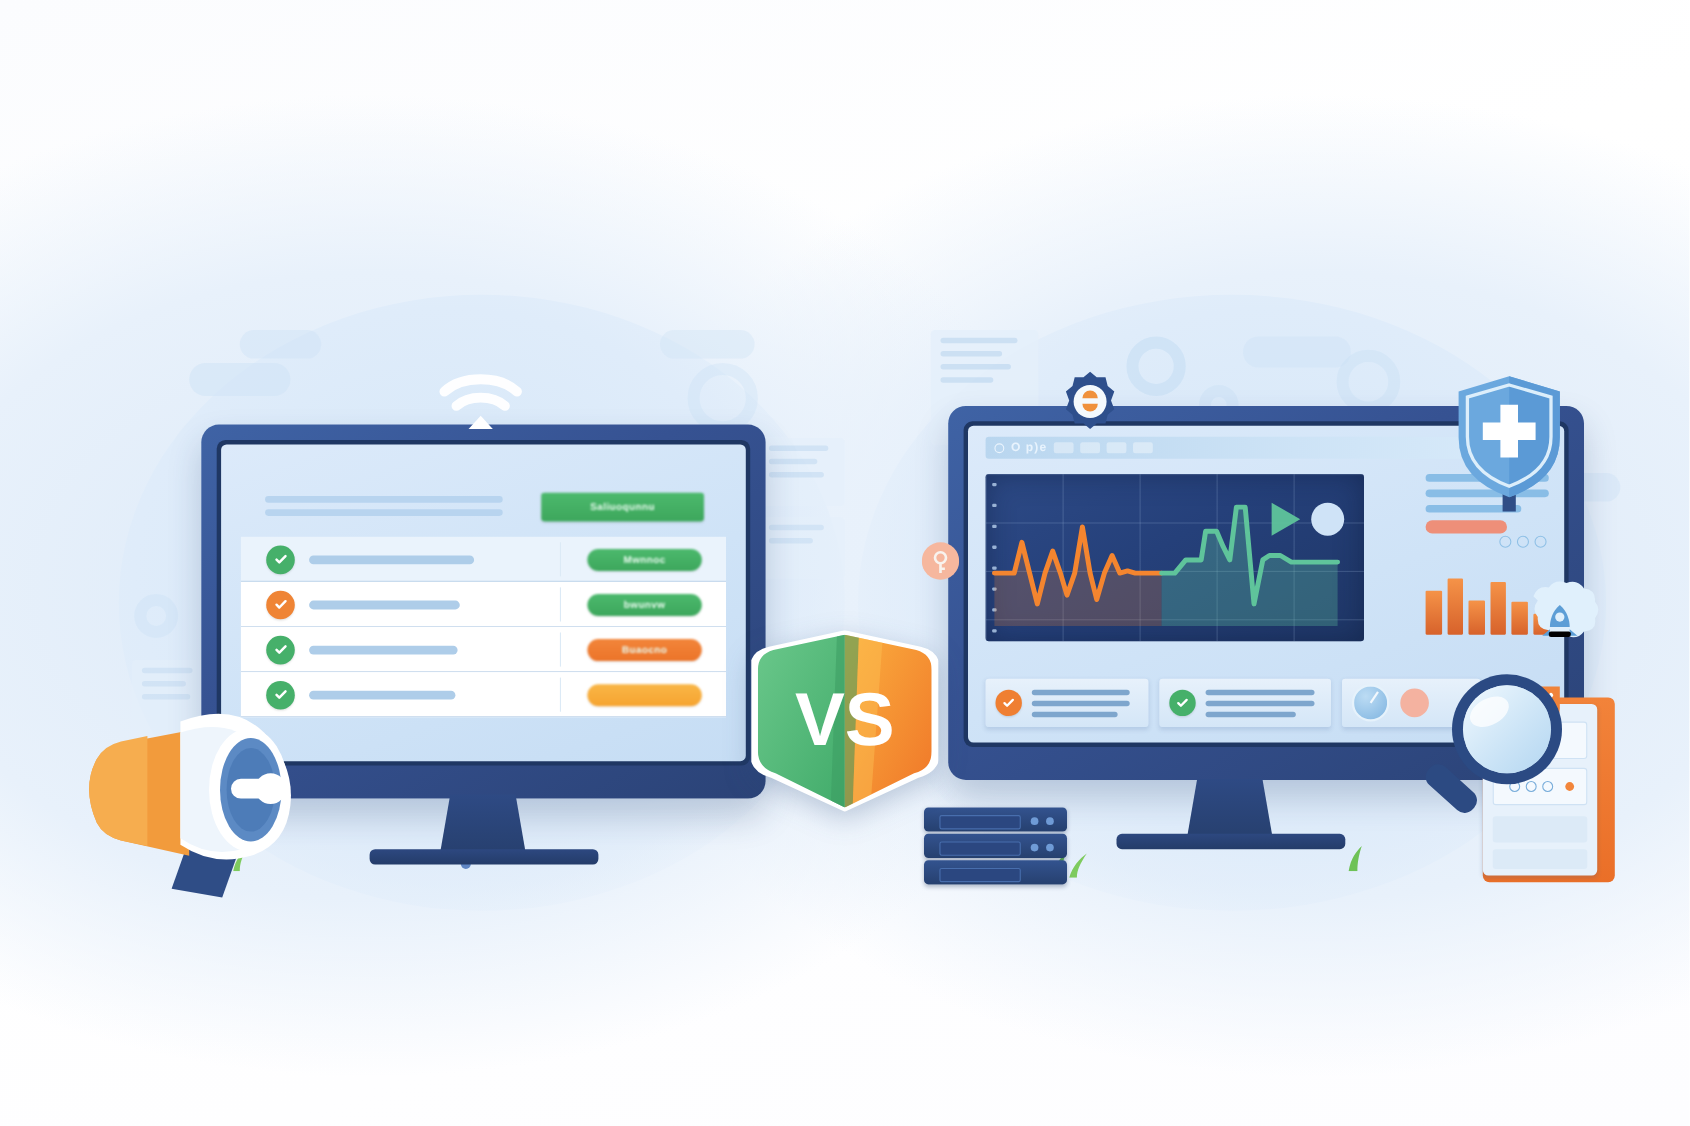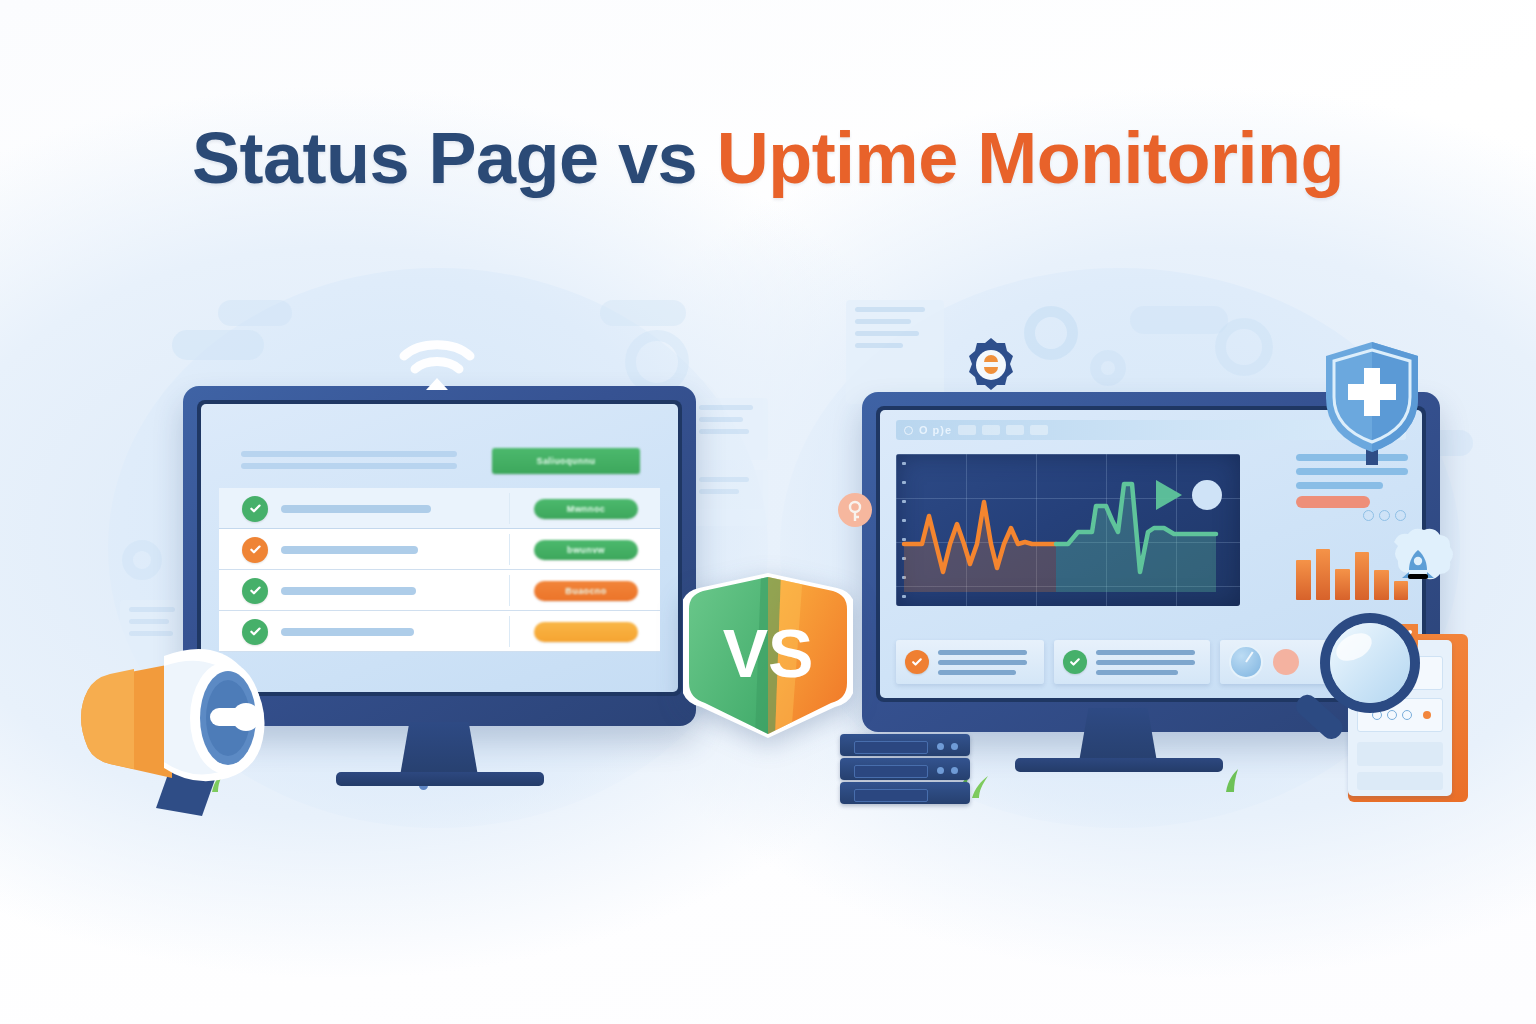--- a/index.html
+++ b/index.html
@@ -251,23 +251,20 @@
 
   .grass{ position:absolute; }
   .doc-bg{ position:absolute; background:#e5f0fb; border-radius:4px; opacity:.9;}
   .doc-bg i{ display:block; height:5px; background:#c5dcf2; border-radius:3px; margin:7px 9px;}
 </style>
 </head>
 <body>
 
 <div id="canvas">
 
-  <div id="title">
-    <span class="t-dark">Status Page vs </span><span class="t-orange">Uptime Monitoring</span>
-  </div>
 
   <div class="blob" style="left:108px;top:268px;width:660px;height:560px;background:radial-gradient(ellipse at 45% 45%,#d5e7f8 0%,#dfecfa 55%,rgba(235,244,252,0) 78%);"></div>
   <div class="blob" style="left:780px;top:268px;width:680px;height:560px;background:radial-gradient(ellipse at 55% 45%,#d5e7f8 0%,#dfecfa 55%,rgba(235,244,252,0) 78%);"></div>
 
   <div class="cloud" style="left:172px;top:330px;width:92px;height:30px;"></div>
   <div class="cloud" style="left:218px;top:300px;width:74px;height:26px;opacity:.45;"></div>
   <div class="cloud" style="left:600px;top:300px;width:86px;height:26px;opacity:.4;"></div>
   <div class="cloud" style="left:1130px;top:306px;width:98px;height:28px;opacity:.45;"></div>
   <div class="cloud" style="left:1395px;top:430px;width:78px;height:26px;opacity:.45;"></div>
 
@@ -376,21 +373,21 @@
   </div>
   <div class="neck" style="left:400px;top:722px;width:78px;height:54px;"></div>
   <div class="base" style="left:336px;top:772px;width:208px;height:14px;"></div>
 
   <svg style="position:absolute;left:398px;top:340px;" width="78" height="56" viewBox="0 0 78 56">
     <path d="M6 16 C22 1 56 1 72 16" stroke="#ffffff" stroke-width="9" fill="none" stroke-linecap="round" opacity=".95"></path>
     <path d="M17 29 C28 19 50 19 61 29" stroke="#ffffff" stroke-width="9" fill="none" stroke-linecap="round" opacity=".95"></path>
     <path d="M39 38 L50 50 L28 50 Z" fill="#ffffff"></path>
   </svg>
 
-  <div class="monitor" style="left:862px;top:392px;width:578px;height:340px;">
+  <div class="monitor" style="left:862px;top:369px;width:578px;height:340px;">
     <div class="bezel"></div>
     <div class="bezel-inner">
       <div class="screen">
 
         <div class="ur-bar">
           <span class="o"></span>
           <span>O p)e</span>
           <span class="seg"></span>
           <span class="seg"></span>
           <span class="seg"></span>

